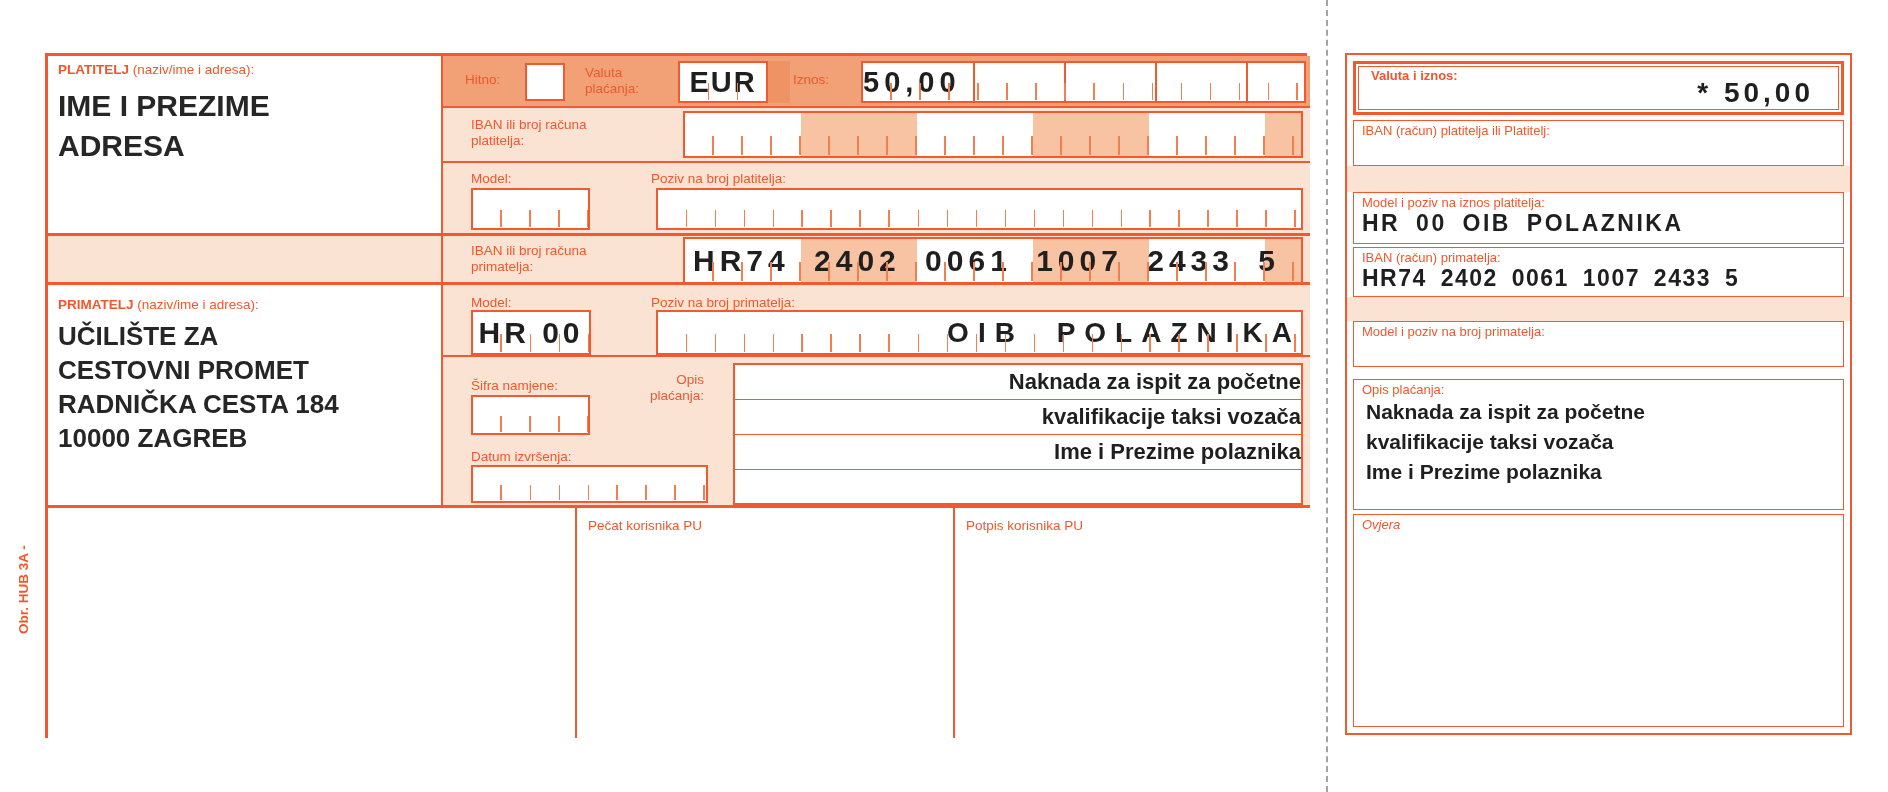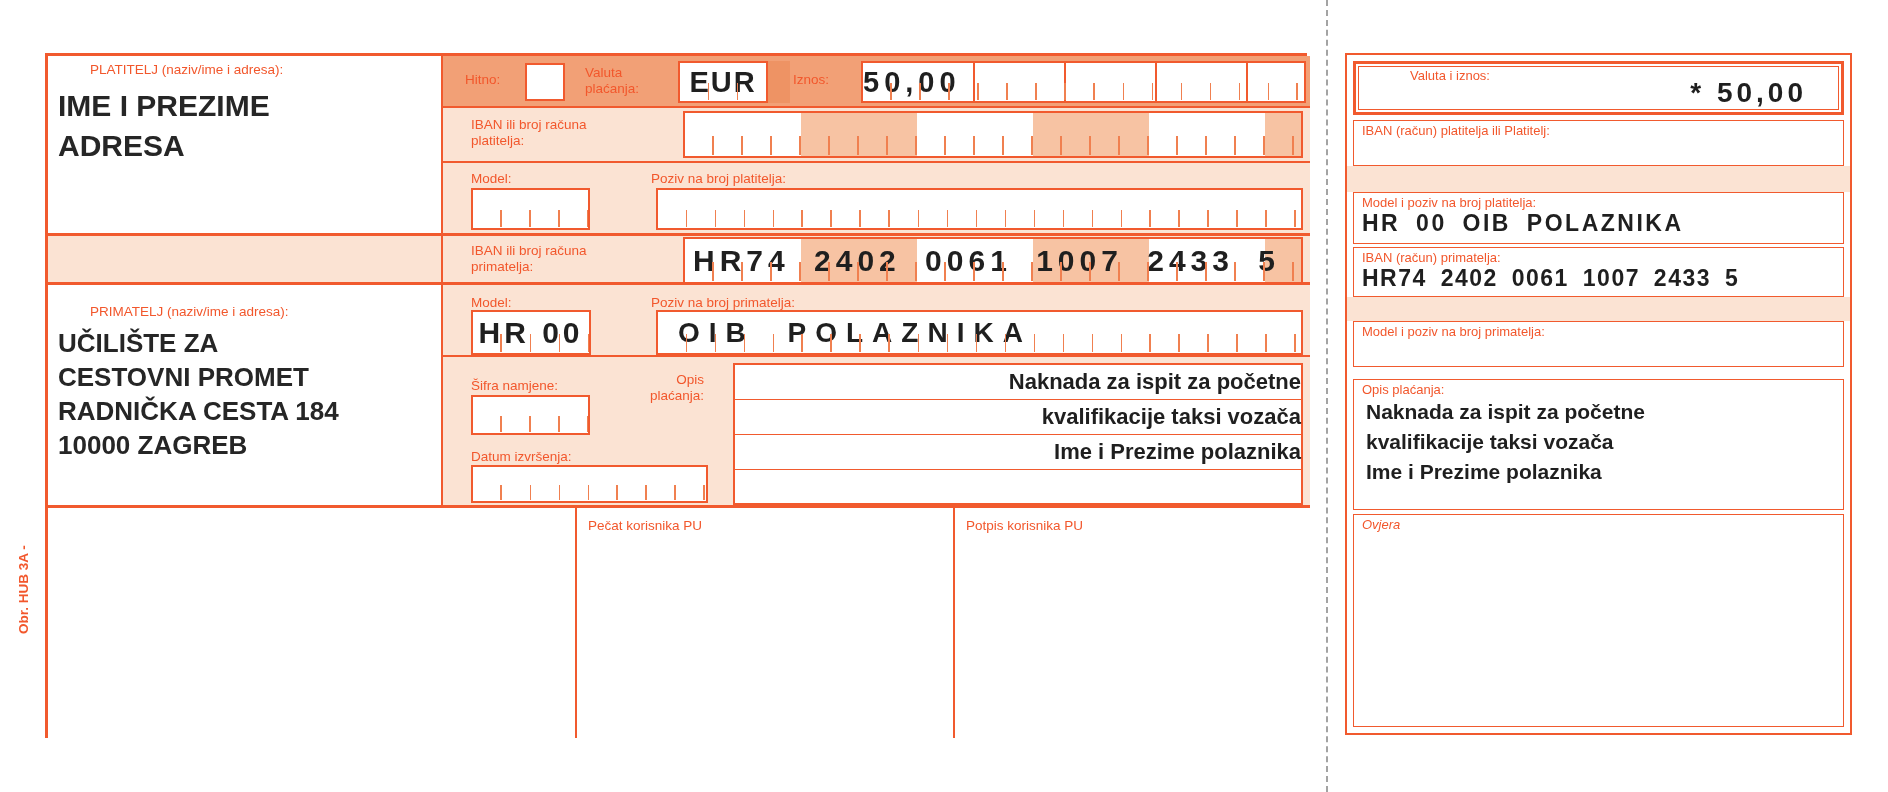--- a/index.html
+++ b/index.html
@@ -2,79 +2,79 @@
 <html><head>
 <meta charset="utf-8">
 <style>
   * { margin:0; padding:0; box-sizing:border-box; }
   html,body { background:#fff; }
   body { font-family:"Liberation Sans", sans-serif; }
   #stage { position:relative; width:1888px; height:792px; background:#fff; overflow:hidden; }
 
   .abs { position:absolute; }
   .lbl { color:#f2572c; font-size:13.5px; line-height:15.5px; }
-  .lbl-b { font-weight:normal;margin-left:32px; }
+  .lbl-b { font-weight:bold; }
   .val { font-weight:bold; color:#1f1f1f; }
 
   
   #form-main { left:45px; top:53px; width:1262px; height:685px; border:3px solid #f15a2e; background:#fff; }
 
   .peach { background:#fbe3d3; }
   .band  { background:#f2a076; }
 
   #col-divider { left:393px; top:0; width:2px; height:449px; background:#f15a2e; }
 
   #row-band   { left:395px; top:0;   width:867px; height:52px; border-bottom:2px solid #f15a2e; }
   #row-ibanp  { left:395px; top:52px; width:867px; height:53px; }
   #row-modelp { left:395px; top:105px; width:867px; height:72px; border-top:2px solid #f15a2e; }
   #row-ibanr  { left:0; top:177px; width:1262px; height:52px; border-top:3px solid #f15a2e; border-bottom:3px solid #f15a2e; }
   #row-modelr { left:395px; top:229px; width:867px; height:70px; }
   #row-sifra  { left:395px; top:299px; width:867px; height:150px; border-top:2px solid #f15a2e;text-align:right; }
   #row-bottom { left:0; top:449px; width:1262px; height:233px; background:#fff; border-top:3px solid #f15a2e; }
 
   #payer-box     { left:0; top:0; width:395px; height:177px; background:#fff; border-right:2px solid #f15a2e; padding:6px 10px; }
-  #recipient-box { left:0; top:229px; width:395px; height:220px; background:#fff; border-right:2px solid #f15a2e; padding:19px 10px; }
+  #recipient-box { left:0; top:229px; width:395px; height:220px; background:#fff; border-right:2px solid #f15a2e; padding:12px 10px; }
   .comb::after {
     content:""; position:absolute; left:0; right:0; bottom:1px; height:45%;
     background:repeating-linear-gradient(90deg, transparent 0 27.5px, #f08050 27.5px 29px);
     pointer-events:none;
   }
   .comb { position:absolute; background:#fff; border:2px solid #f15a2e; }
   .iban-blocks { background:repeating-linear-gradient(90deg, #ffffff 0 116px, #f7c3a3 116px 232px); }
 
   
   .chk { left:82px; top:7px; width:40px; height:38px; background:#fff; border:2px solid #f15a2e; position:absolute; }
   #eur-box { left:235px; top:5px; width:90px; height:42px; font-size:29px; letter-spacing:2px; text-align:center; line-height:38px; }
   #band-darkcell { left:325px; top:5px; width:22px; height:42px; background:#ee9364; position:absolute; }
   #amount-field { left:418px; top:5px; width:445px; height:42px;
     background-image:repeating-linear-gradient(90deg, transparent 0 89px, #f15a2e 89px 91px);
     background-position:21px 0;
     text-align:left; font-size:29px; letter-spacing:5px; line-height:38px; padding-right:10px; }
 
   
   .big-iban { font-size:30px; letter-spacing:5px; word-spacing:11px; line-height:44px; padding-left:8px; white-space:nowrap; }
   .model-val { font-size:30px; letter-spacing:4px; text-align:center; line-height:42px; }
-  .ref-val { font-size:28px; letter-spacing:9px; word-spacing:16px; line-height:42px; padding-left:20px; white-space:nowrap; }
+  .ref-val { font-size:28px; letter-spacing:9px; word-spacing:16px; line-height:42px; padding-left:20px; white-space:nowrap;text-align:right; }
 
   
   #opis-area { left:290px; top:6px; width:570px; height:142px; background:#fff; border:2px solid #f15a2e; }
   .opis-row { height:35px; border-bottom:1.5px solid #f15a2e; font-weight:bold; color:#1f1f1f; font-size:22px; line-height:34px; padding-left:10px; white-space:nowrap; }
   .opis-row:last-child { border-bottom:none; }
 
   
   .vdiv { position:absolute; top:0; width:2px; height:100%; background:#f15a2e; }
 
   
   #receipt { left:1345px; top:53px; width:507px; height:682px; border:2px solid #f15a2e; background:#fff; padding:6px; display:flex; flex-direction:column; }
   .r-box { border:1.5px solid #f15a2e; background:#fff; position:relative; padding:3px 8px; flex:none; }
   .r-strip { background:#fbe3d3; margin:0 -6px; flex:none; }
   .r-gap { flex:none; }
   .r-lbl { color:#f2572c; font-size:13px; line-height:14px; }
   #r-valuta { border:3px solid #f15a2e; padding:2px; }
-  #r-valuta-inner { border:1.5px solid #f15a2e; height:100%; padding:2px 19px; position:relative; }
+  #r-valuta-inner { border:1.5px solid #f15a2e; height:100%; padding:2px 12px; position:relative; }
   .r-amount { text-align:right; font-size:28px; letter-spacing:4px; padding-right:12px; margin-top:-6px; }
   .r-val-line { font-size:23px; letter-spacing:2.5px; word-spacing:7px; line-height:26px; white-space:nowrap; }
   .r-desc { font-size:21px; line-height:30px; padding-left:4px; white-space:nowrap; }
 
   
   #title { left:700px; top:14px; width:612px; text-align:center; color:#f1502a; font-weight:bold; font-size:27px; letter-spacing:0.5px; }
   #dashed-sep { left:1326px; top:0; height:792px; border-left:2px dashed #a3a3a3; }
   #form-code { left:16px; top:634px; transform:rotate(-90deg); transform-origin:0 0; color:#f2572c; font-weight:bold; font-size:13.5px; white-space:nowrap; }
 
   .payer-name { font-weight:bold; color:#262626; font-size:30px; line-height:40px; margin-top:8px; white-space:nowrap; }
@@ -188,21 +188,21 @@
 
     <div class="r-gap" style="height:5px;"></div>
 
     <div class="r-box" style="height:46px;">
       <div class="r-lbl">IBAN (račun) platitelja ili Platitelj:</div>
     </div>
 
     <div class="r-strip" style="height:26px;"></div>
 
     <div class="r-box" style="height:52px;">
-      <div class="r-lbl">Model i poziv na broj platitelja:</div>
+      <div class="r-lbl">Model i poziv na iznos platitelja:</div>
       <div class="r-val-line val">HR 00 OIB POLAZNIKA</div>
     </div>
 
     <div class="r-gap" style="height:3px;"></div>
 
     <div class="r-box" style="height:50px;">
       <div class="r-lbl">IBAN (račun) primatelja:</div>
       <div class="r-val-line val" style="letter-spacing:1.5px; word-spacing:6px;">HR74 2402 0061 1007 2433 5</div>
     </div>
 

